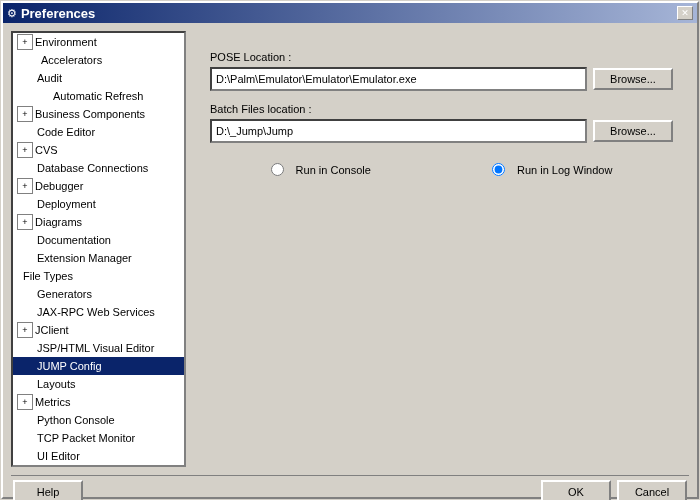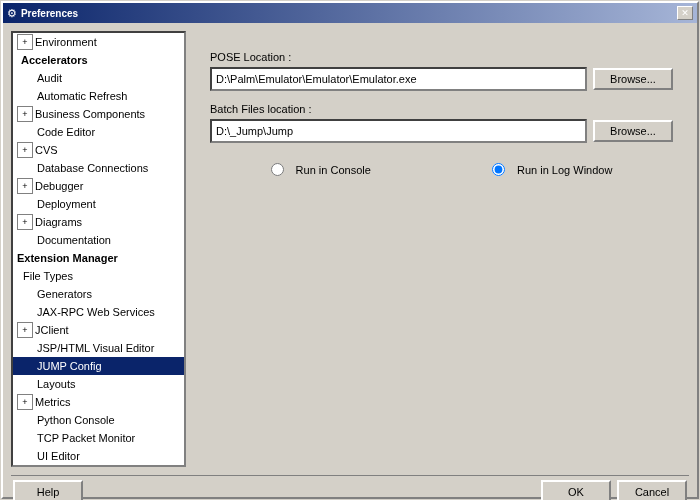--- a/index.html
+++ b/index.html
@@ -28,21 +28,21 @@
       background: linear-gradient(to right, #0a246a, #a6b5d7);
       color: white;
       padding: 3px 4px;
       display: flex;
       align-items: center;
       justify-content: space-between;
       height: 20px;
       flex-shrink: 0;
     }
     .title-bar-text {
-      font-size: 10px;
+      font-size: 13px;
       font-weight: bold;
       color: white;
     }
     .title-bar-controls {
       display: flex;
       gap: 2px;
     }
     .close-btn {
       width: 16px;
       height: 14px;
@@ -220,29 +220,29 @@
   </div>
 
   <div class="window-content">
     <div class="main-area">
 
       <div class="tree-panel">
       <div class="tree-item" style="padding-left: 4px; display: flex; align-items: center;">
             <span class="expander">+</span>
             <span>Environment</span>
           </div>
-          <div class="tree-item" style="padding-left: 4px; display: flex; align-items: flex-start; font-weight: bold;">
+          <div class="tree-item" style="padding-left: 24px; display: flex; align-items: flex-start;">
             <span style="display: inline-block; width: 4px;"></span>
             <span>Accelerators</span>
           </div>
           <div class="tree-item" style="padding-left: 20px; display: flex; align-items: center;">
             <span style="display: inline-block; width: 4px;"></span>
             <span>Audit</span>
           </div>
-          <div class="tree-item" style="padding-left: 20px; display: flex; align-items: center;">
+          <div class="tree-item" style="padding-left: 20px; display: flex; align-items: center; margin-left: 16px;">
             <span style="display: inline-block; width: 4px;"></span>
             <span>Automatic Refresh</span>
           </div>
           <div class="tree-item" style="padding-left: 4px; display: flex; align-items: center;">
             <span class="expander">+</span>
             <span>Business Components</span>
           </div>
           <div class="tree-item" style="padding-left: 20px; display: flex; align-items: center; text-align: center;">
             <span style="display: inline-block; width: 4px;"></span>
             <span>Code Editor</span>
@@ -264,21 +264,21 @@
             <span>Deployment</span>
           </div>
           <div class="tree-item" style="padding-left: 4px; display: flex; align-items: center;">
             <span class="expander">+</span>
             <span>Diagrams</span>
           </div>
           <div class="tree-item" style="padding-left: 20px; display: flex; align-items: center;">
             <span style="display: inline-block; width: 4px;"></span>
             <span>Documentation</span>
           </div>
-          <div class="tree-item" style="display: flex; align-items: flex-start; font-weight: bold;">
+          <div class="tree-item" style="padding-left: 20px; display: flex; align-items: flex-start;">
             <span style="display: inline-block; width: 4px;"></span>
             <span>Extension Manager</span>
           </div>
           <div class="tree-item" style="padding-left: 6px; display: flex; align-items: center;">
             <span style="display: inline-block; width: 4px;"></span>
             <span>File Types</span>
           </div>
           <div class="tree-item" style="padding-left: 20px; display: flex; align-items: center;">
             <span style="display: inline-block; width: 4px;"></span>
             <span>Generators</span>

